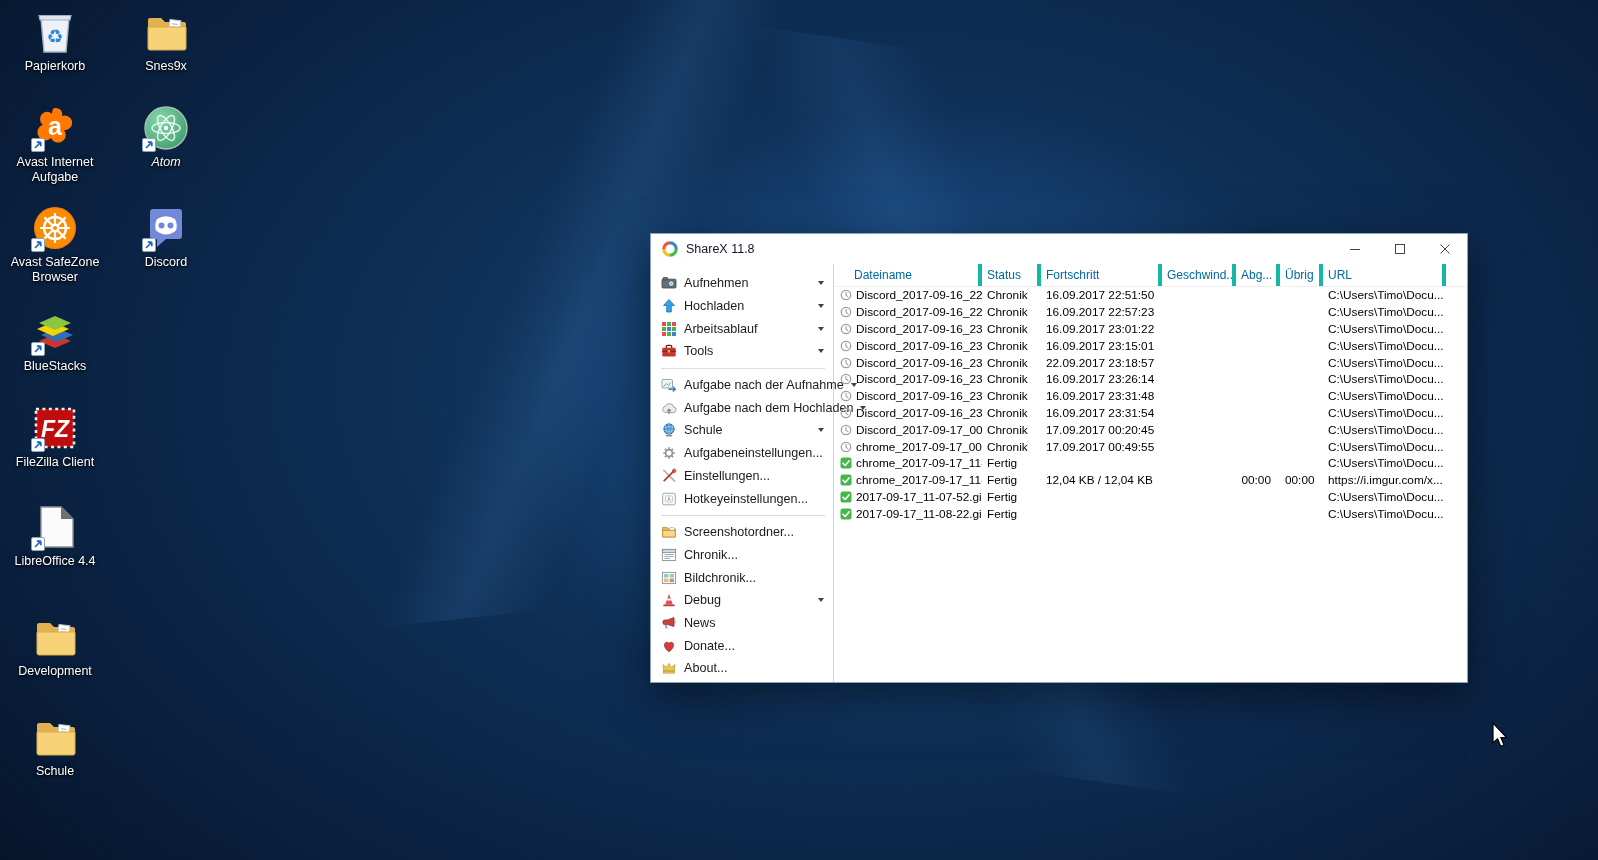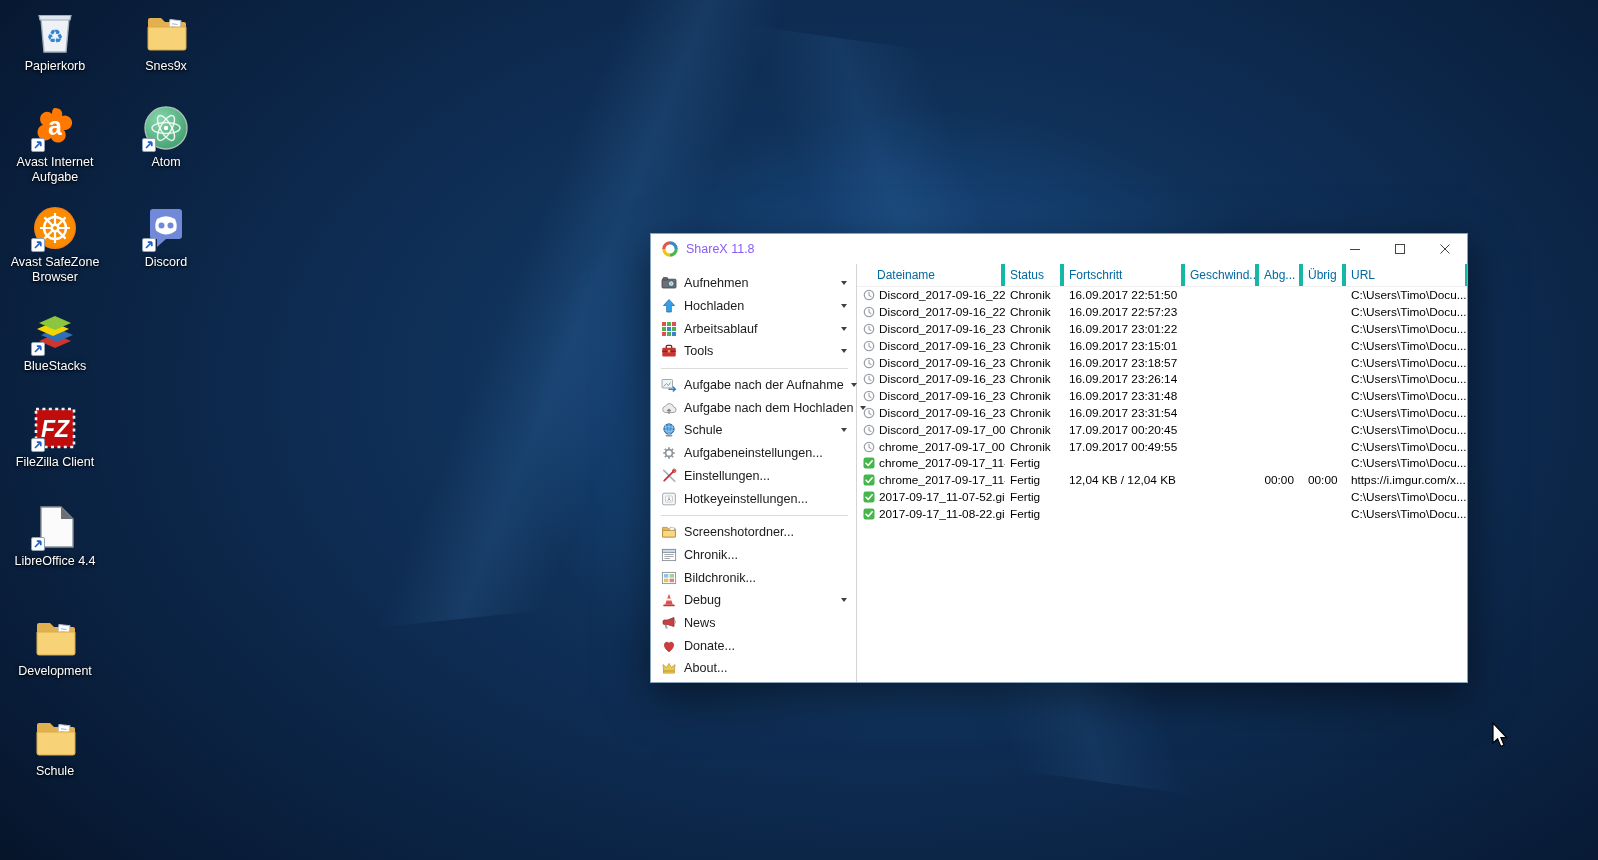--- a/index.html
+++ b/index.html
@@ -20,28 +20,28 @@
   .shortcut svg{width:14px;height:14px;display:block;}
   .dlabel{margin-top:3px;width:104px;font-size:12.5px;color:#fff;text-align:center;line-height:1.18;
     text-shadow:0 1px 2px rgba(0,0,0,.95),0 0 4px rgba(0,0,0,.6);}
 
   
   #win{position:absolute;left:650px;top:233px;width:818px;height:450px;box-sizing:border-box;background:#fff;
     border:1px solid #88a3bd;box-shadow:0 14px 42px rgba(0,0,0,.5);}
   .titlebar{height:30px;display:flex;align-items:center;padding-left:11px;background:#fff;}
   .tlogo{width:16px;height:16px;margin-right:8px;}
   .tlogo svg{width:16px;height:16px;display:block;}
-  .ttitle{font-size:12.5px;color:#8b5cf6;}
+  .ttitle{font-size:12.5px;color:#0f172a;}
   .controls{margin-left:auto;display:flex;height:100%;}
   .ctrl{width:45px;height:100%;display:flex;align-items:center;justify-content:center;}
   .ctrl svg{width:10px;height:10px;display:block;}
   .win-body{display:flex;height:418px;}
 
   
-  .menu{width:206px;box-sizing:border-box;border-right:1px solid #d4d4d4;padding-top:8px;flex:none;}
+  .menu{width:183px;box-sizing:border-box;border-right:1px solid #d4d4d4;padding-top:8px;flex:none;}
   .menu-item{display:flex;align-items:center;height:22.7px;padding-left:10px;gap:7px;font-size:12.6px;color:#1b1b1b;cursor:default;}
   .mi-icon{width:16px;height:16px;flex:none;display:inline-flex;}
   .mi-icon svg{width:16px;height:16px;display:block;}
   .mi-label{white-space:nowrap;}
   .mi-arrow{margin-left:auto;margin-right:9px;width:0;height:0;border-left:3.5px solid transparent;border-right:3.5px solid transparent;border-top:4px solid #404040;flex:none;}
   .menu-sep{height:1px;background:#dcdcdc;margin:5px 8px 5px 10px;}
 
   
   .content{flex:1;overflow:hidden;}
   .thead{display:flex;height:22px;align-items:stretch;border-bottom:1px solid #f0f0f0;}
@@ -93,21 +93,21 @@
           </svg>
           <span class="shortcut">
             <svg viewBox="0 0 14 14">
               <rect x="0.5" y="0.5" width="13" height="13" rx="1.5" fill="#fff" stroke="#8ea2b6"></rect>
               <path d="M4 10 L9.8 4.2 M9.8 4.2 H5.8 M9.8 4.2 V8.2" stroke="#1e62c8" stroke-width="1.7" fill="none"></path>
             </svg>
           </span>
         </div>
         <div class="dlabel">Avast Internet Aufgabe</div>
       </div>
-      <div class="desk-icon" style="left: 120px; top: 104px;">
+      <div class="desk-icon" style="left: 120px; top: 104px; font-style: italic;">
         <div class="dicon">
           <svg viewBox="0 0 48 48">
             <defs>
               <radialGradient id="ag" cx="35%" cy="30%" r="80%">
                 <stop offset="0%" stop-color="#86d6ab"></stop>
                 <stop offset="100%" stop-color="#3f9e6e"></stop>
               </radialGradient>
             </defs>
             <circle cx="24" cy="24" r="21" fill="url(#ag)" stroke="#a8c2b0" stroke-width="1.4"></circle>
             <g fill="none" stroke="rgba(255,255,255,.85)" stroke-width="1.5">
@@ -534,21 +534,21 @@
               <div class="td td-filename" style="width: 148px;">
                 <span class="row-icon">
                   <svg viewBox="0 0 12 12">
                     <circle cx="6" cy="6" r="4.7" fill="none" stroke="#9aa0a6" stroke-width="1.3"></circle>
                     <path d="M6 3.4 V6.2 L8 7.6" stroke="#9aa0a6" stroke-width="1.1" fill="none" stroke-linecap="round"></path>
                   </svg>
                 </span>
                 <span class="td-text">Discord_2017-09-16_23-...</span>
               </div>
               <div class="td td-status" style="width: 59px;">Chronik</div>
-              <div class="td td-progress" style="width: 121px;">16.09.2017 23:18:57</div>
+              <div class="td td-progress" style="width: 121px;">22.09.2017 23:18:57</div>
               <div class="td td-speed" style="width: 74px;"></div>
               <div class="td td-elapsed" style="width: 44px;"></div>
               <div class="td td-remaining" style="width: 43px;"></div>
               <div class="td td-url" style="width: 123px;">C:\Users\Timo\Docu...</div>
             </div>
             <div class="tr">
               <div class="td td-filename" style="width: 148px;">
                 <span class="row-icon">
                   <svg viewBox="0 0 12 12">
                     <circle cx="6" cy="6" r="4.7" fill="none" stroke="#9aa0a6" stroke-width="1.3"></circle>

